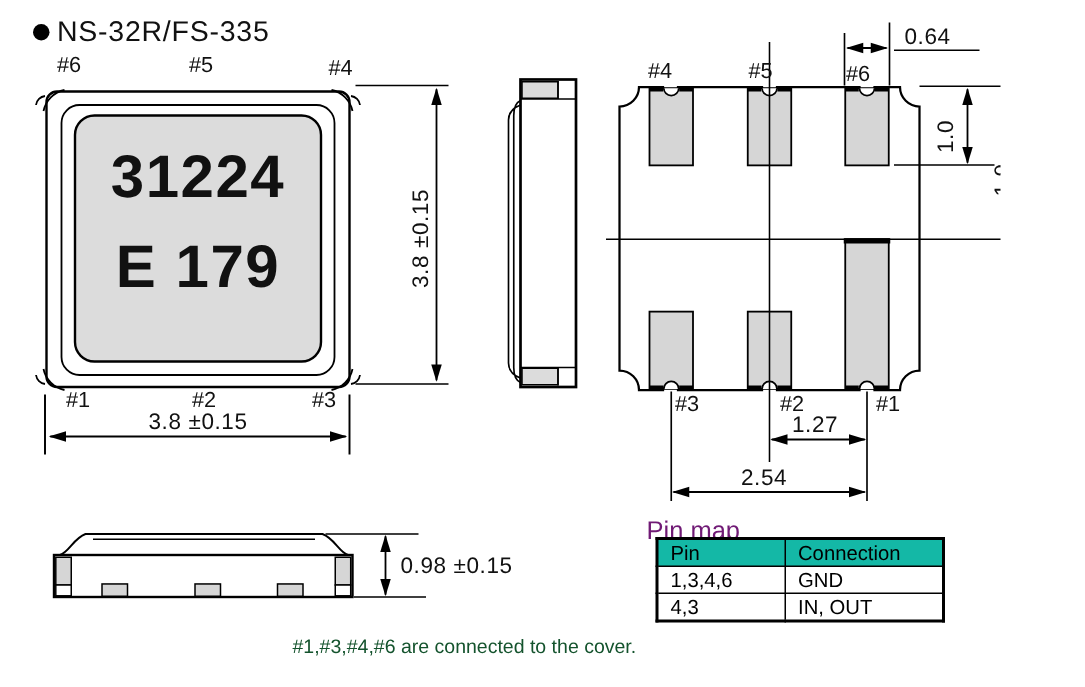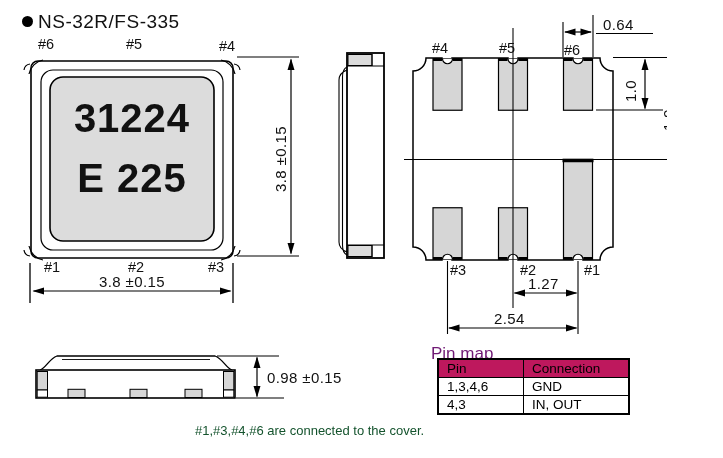--- a/index.html
+++ b/index.html
@@ -14,21 +14,21 @@
   .marking{position:absolute;left:50px;width:164px;text-align:center;
            font-weight:bold;font-size:40px;letter-spacing:1px;color:#111;}
   .pm-title{font-size:17px;color:#701a75;}
   .note{font-size:13px;color:#14532d;}
   table.pinmap{position:absolute;left:437px;top:358px;border-collapse:collapse;
                border:2.5px solid #000;font-size:13.5px;}
   table.pinmap th,table.pinmap td{border:1.5px solid #000;height:17px;
                font-weight:normal;text-align:left;padding:0 4px 0 8px;vertical-align:middle;}
   table.pinmap th.c1,table.pinmap td.c1{width:72px;}
   table.pinmap th.c2,table.pinmap td.c2{width:92px;}
-  table.pinmap th{background:#be185d;}
+  table.pinmap th{background:#14b8a6;}
 </style>
 </head>
 <body>
 
 <div id="page">
 
   <svg id="linework" width="723" height="458" viewBox="0 0 723 458">
     <defs>
       <marker id="ae" markerWidth="13" markerHeight="9" refX="11" refY="4.5" orient="auto" markerUnits="userSpaceOnUse">
         <path d="M0.5,1 L12,4.5 L0.5,8 Z" fill="#000" stroke="none"></path>
@@ -122,21 +122,21 @@
 
   <span class="abs title" style="left:38px;top:11px">NS-32R/FS-335</span>
 
   <span class="abs lbl" style="left:38px;top:36px">#6</span>
   <span class="abs lbl" style="left:126px;top:36px">#5</span>
   <span class="abs lbl" style="left:219px;top:38px">#4</span>
   <span class="abs lbl" style="left:44px;top:259px">#1</span>
   <span class="abs lbl" style="left:128px;top:259px">#2</span>
   <span class="abs lbl" style="left:208px;top:259px">#3</span>
   <div class="marking" style="top:96px">31224</div>
-  <div class="marking" style="top:156px">E 225</div>
+  <div class="marking" style="top:156px">E 179</div>
   <span class="abs dimtxt" style="left:99px;top:273px">3.8 ±0.15</span>
   <span class="abs dimtxt vert" style="left:272px;top:192px">3.8 ±0.15</span>
 
   <span class="abs lbl" style="left:432px;top:40px">#4</span>
   <span class="abs lbl" style="left:499px;top:40px">#5</span>
   <span class="abs lbl" style="left:564px;top:42px">#6</span>
   <span class="abs lbl" style="left:450px;top:262px">#3</span>
   <span class="abs lbl" style="left:520px;top:262px">#2</span>
   <span class="abs lbl" style="left:584px;top:262px">#1</span>
   <span class="abs dimtxt" style="left:603px;top:16px">0.64</span>

